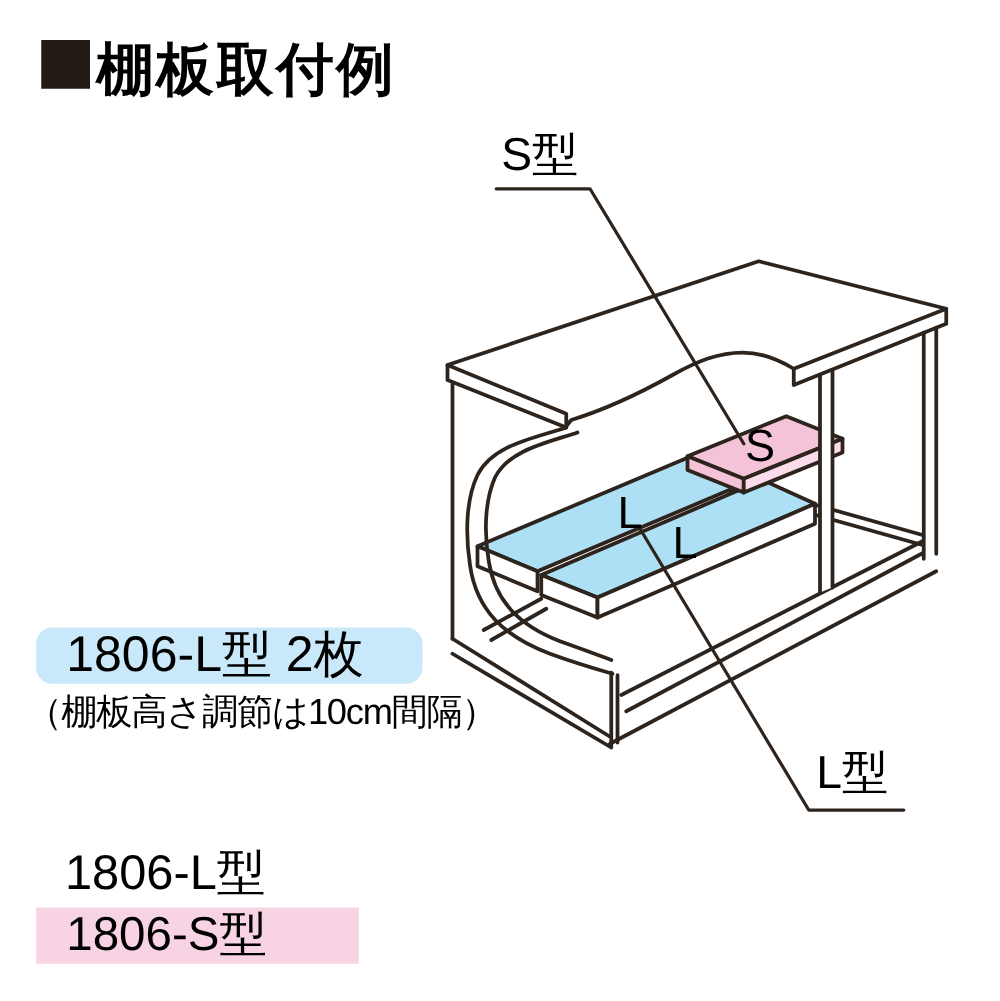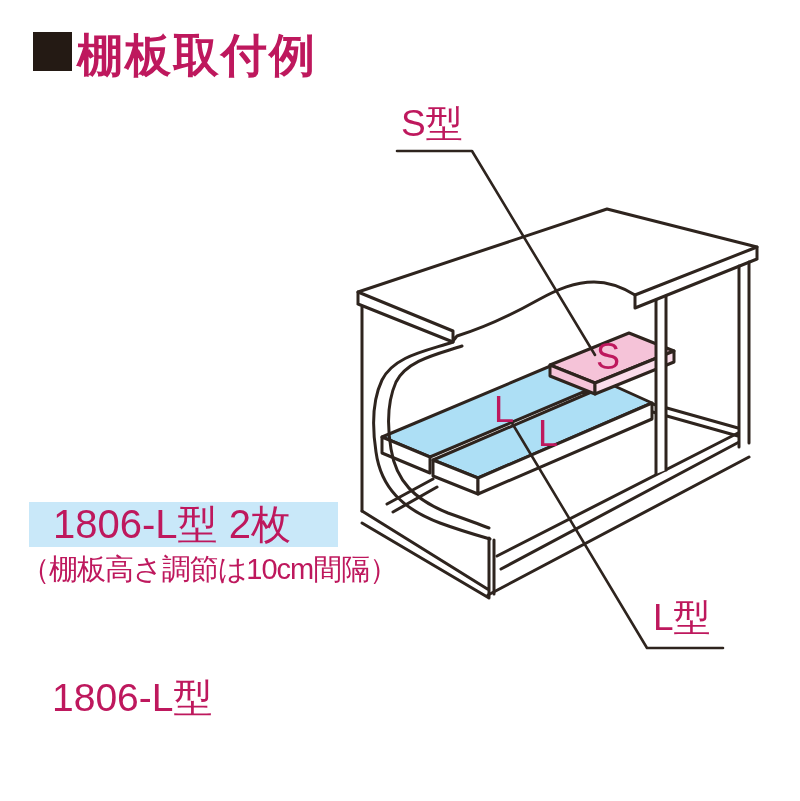--- a/index.html
+++ b/index.html
@@ -1,17 +1,17 @@
 <!DOCTYPE html>
 <html><head>
 <meta charset="utf-8">
 <style>
   html,body{margin:0;padding:0;background:#ffffff;}
   #stage{position:relative;width:800px;height:801px;background:#ffffff;overflow:hidden;
-         font-family:"Liberation Sans","DejaVu Sans",sans-serif;color:#be185d;}
+         font-family:"Liberation Sans","DejaVu Sans",sans-serif;color:#000000;}
   #drawing{position:absolute;left:0;top:0;}
   .abs{position:absolute;white-space:nowrap;}
   .title-square{left:33px;top:32px;width:39px;height:39px;background:#241a14;}
   .title-text{left:77px;top:25px;font-size:46px;font-weight:bold;letter-spacing:2px;}
   .type-label{font-size:37px;font-weight:500;}
   .s-type{left:401px;top:99px;}
   .l-type{left:653px;top:593px;}
   .shelf-letter{font-size:36px;font-weight:500;}
   .s-letter{left:596px;top:336px;}
   .l-letter-1{left:494px;top:389px;}
@@ -78,20 +78,23 @@
 
   <div class="abs title-square"></div>
   <div class="abs title-text">棚板取付例</div>
 
   <div class="abs type-label s-type">S型</div>
   <div class="abs type-label l-type">L型</div>
   <div class="abs shelf-letter s-letter">S</div>
   <div class="abs shelf-letter l-letter-1">L</div>
   <div class="abs shelf-letter l-letter-2">L</div>
 
-  <div class="abs band band1" style="background: rgb(201, 232, 249);">
+  <div class="abs band band1" style="background: rgb(201, 232, 249); border-radius: 13px;">
     <span>1806-L型 2枚</span>
   </div>
   <div class="abs note">（棚板高さ調節は10cm間隔）</div>
 
   <div class="abs opt-item">1806-L型</div>
+  <div class="abs band band2" style="background: rgb(248, 211, 227);">
+    <span>1806-S型</span>
+  </div>
 
 </div>
 
 </body></html>

